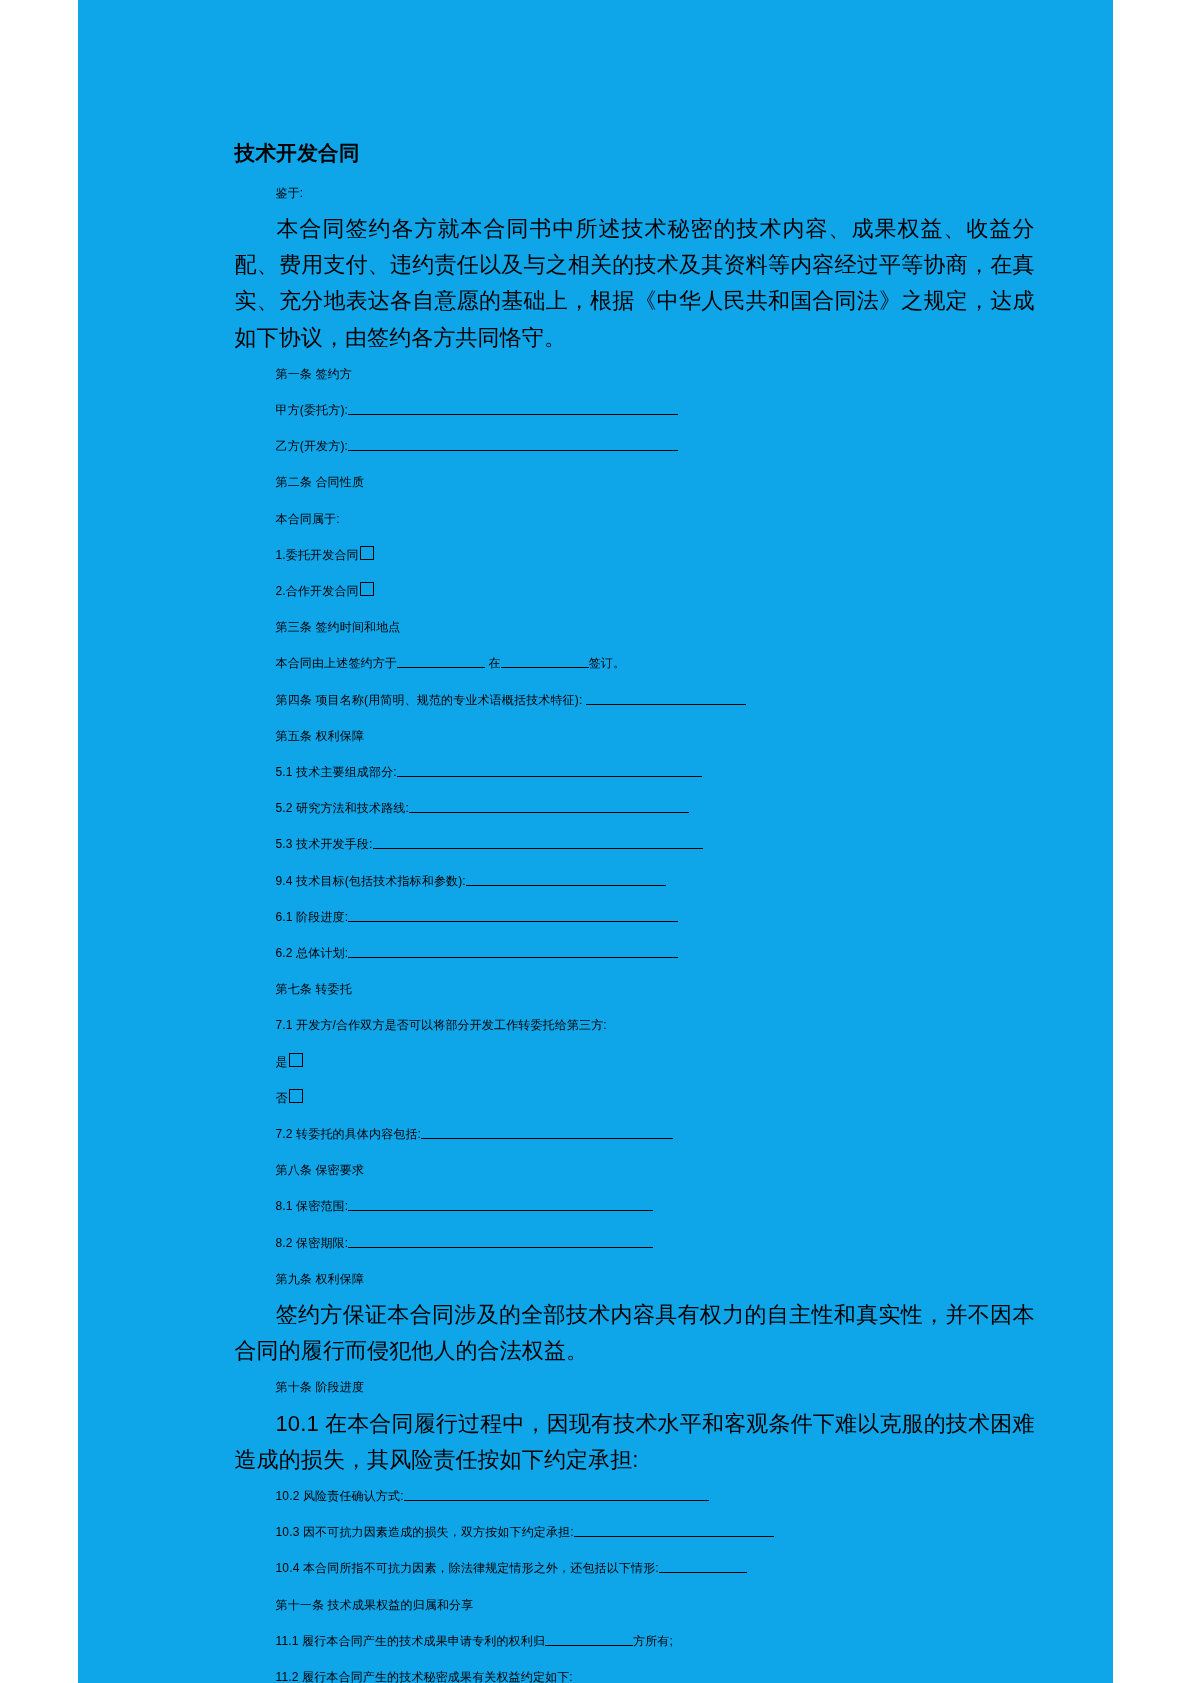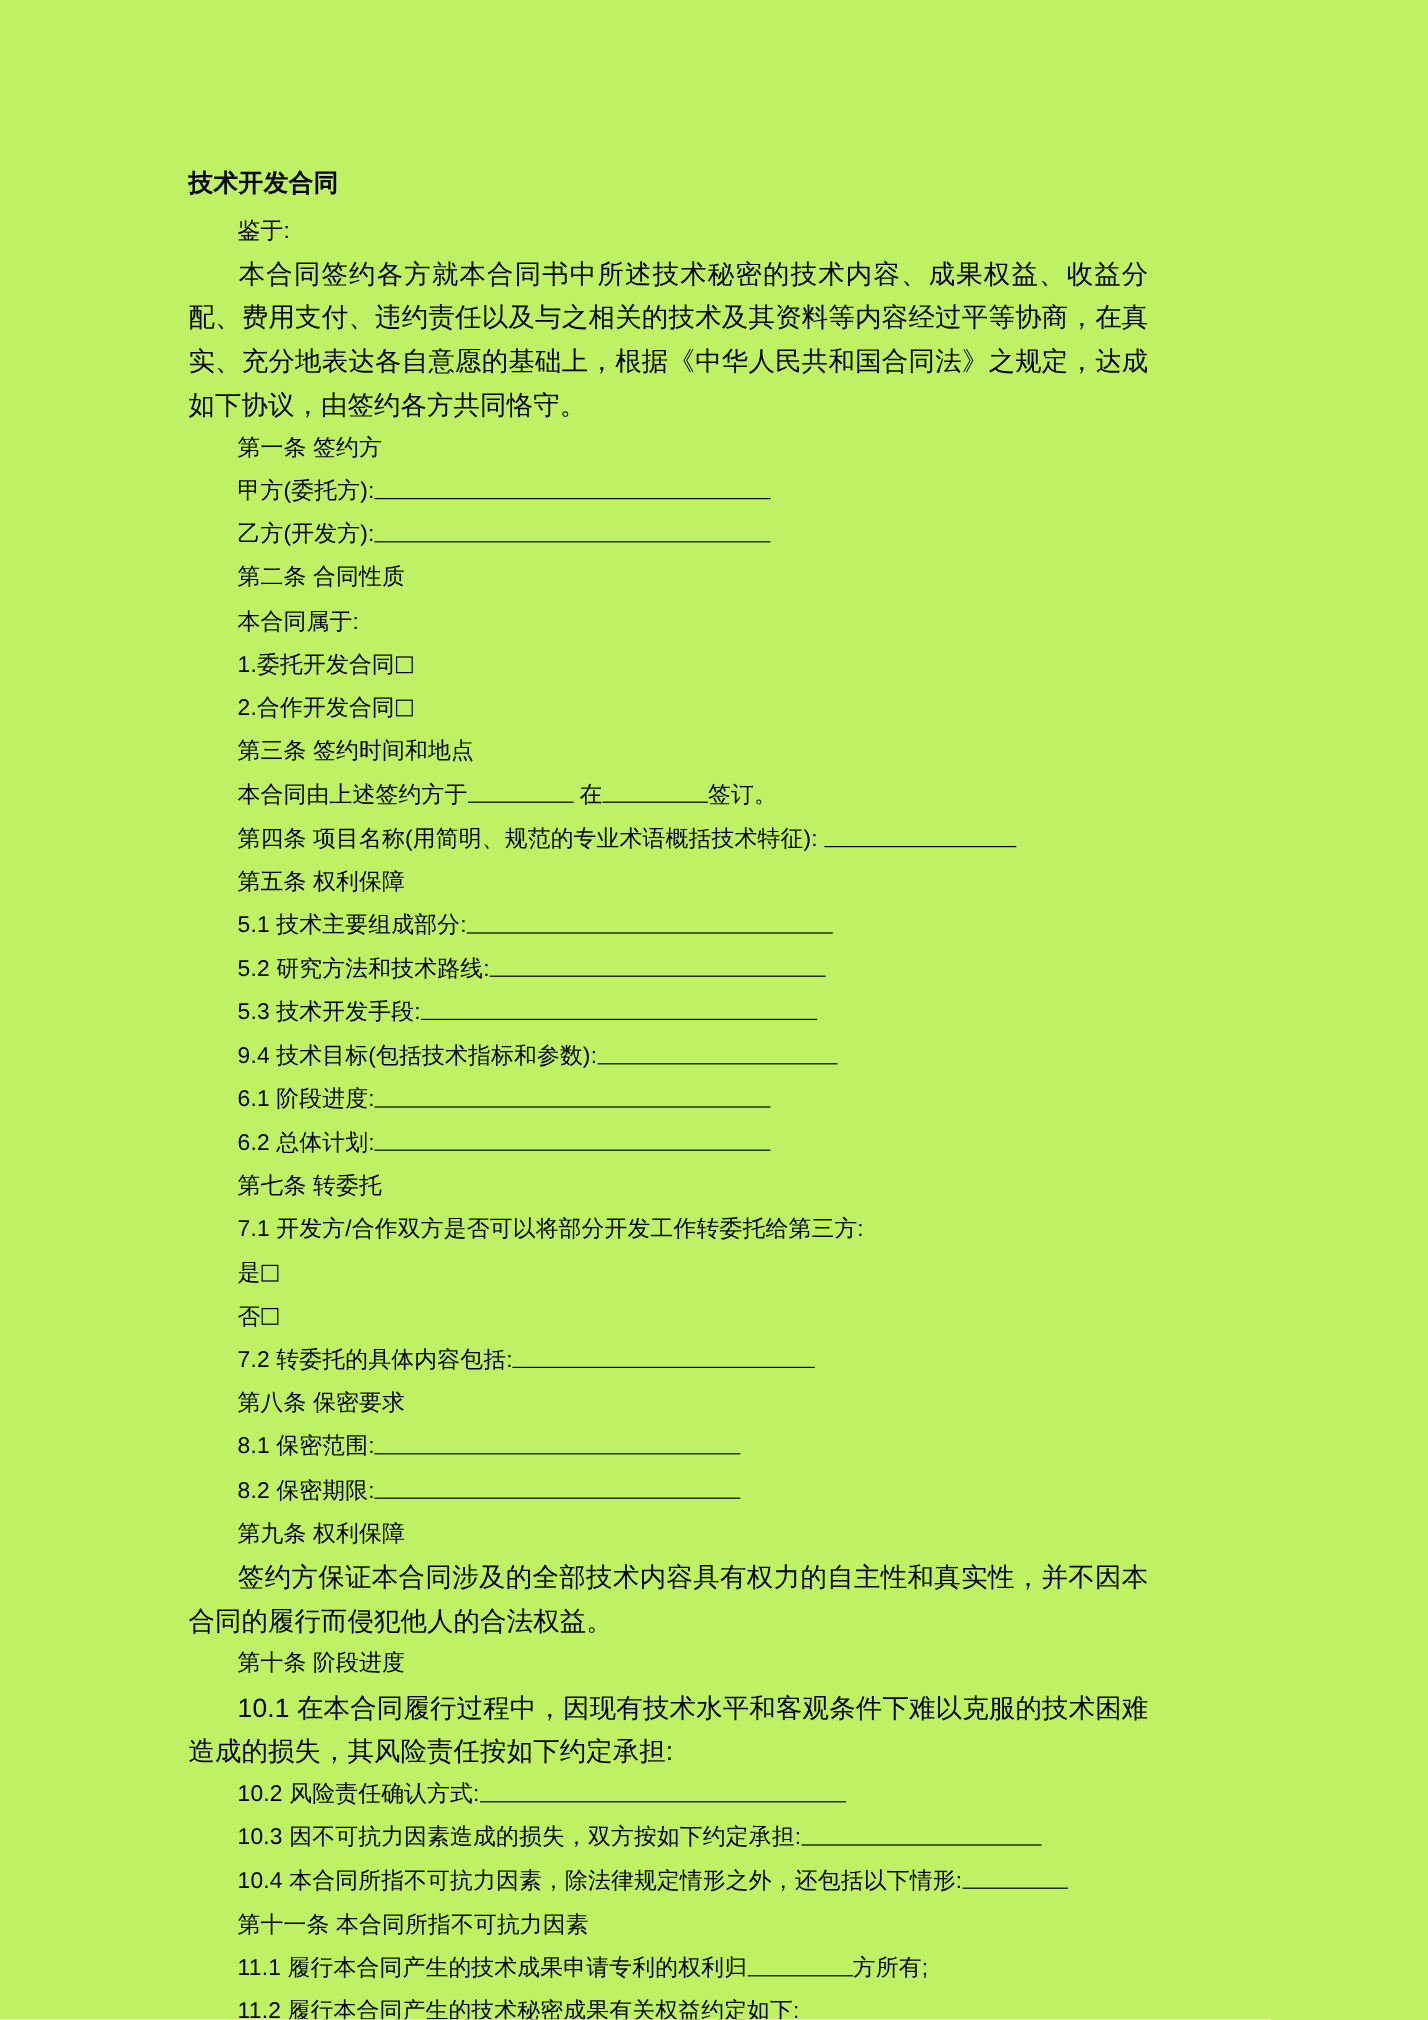--- a/index.html
+++ b/index.html
@@ -6,43 +6,43 @@
     margin: 0;
     padding: 0;
     background: #ffffff;
   }
   body {
     font-family: "Liberation Sans", "DejaVu Sans", sans-serif;
     color: #000000;
   }
   .page {
     position: relative;
-    width: 1190px;
+    width: 1035px;
     height: 1683px;
     margin: 0 auto;
-    background: #bef264;
+    background: #0ea5e9;
     box-sizing: border-box;
     overflow: hidden;
   }
   .content {
     position: absolute;
     left: 157px;
     top: 138px;
     width: 800px;
   }
   .doc-title {
     font-size: 20.5px;
     font-weight: bold;
     line-height: 1.5;
     letter-spacing: 0.4px;
     margin: 0 0 6px 0;
   }
   
   .line {
-    font-size: 19px;
+    font-size: 12px;
     line-height: 36.2px;
     letter-spacing: 0.15px;
     white-space: nowrap;
   }
   .indent {
     padding-left: 41px;
   }
   .para {
     font-size: 22px;
     line-height: 36.2px;
@@ -192,21 +192,21 @@
     </div>
 
     <div class="line indent">
       <span>10.3 因不可抗力因素造成的损失，双方按如下约定承担:</span><span class="blank blank-lg"></span>
     </div>
 
     <div class="line indent">
       <span>10.4 本合同所指不可抗力因素，除法律规定情形之外，还包括以下情形:</span><span class="blank blank-sm"></span>
     </div>
 
-    <div class="line indent">第十一条 本合同所指不可抗力因素</div>
+    <div class="line indent">第十一条 技术成果权益的归属和分享</div>
 
     <div class="line indent">
       <span>11.1 履行本合同产生的技术成果申请专利的权利归</span><span class="blank blank-sm"></span><span>方所有;</span>
     </div>
 
     <div class="line indent">11.2 履行本合同产生的技术秘密成果有关权益约定如下:</div>
 
   </div>
 </div>
 

